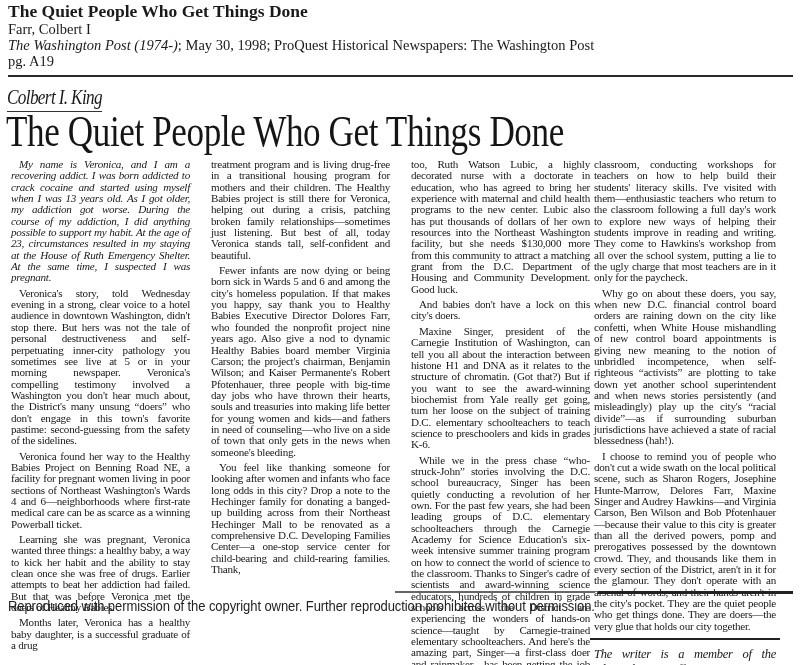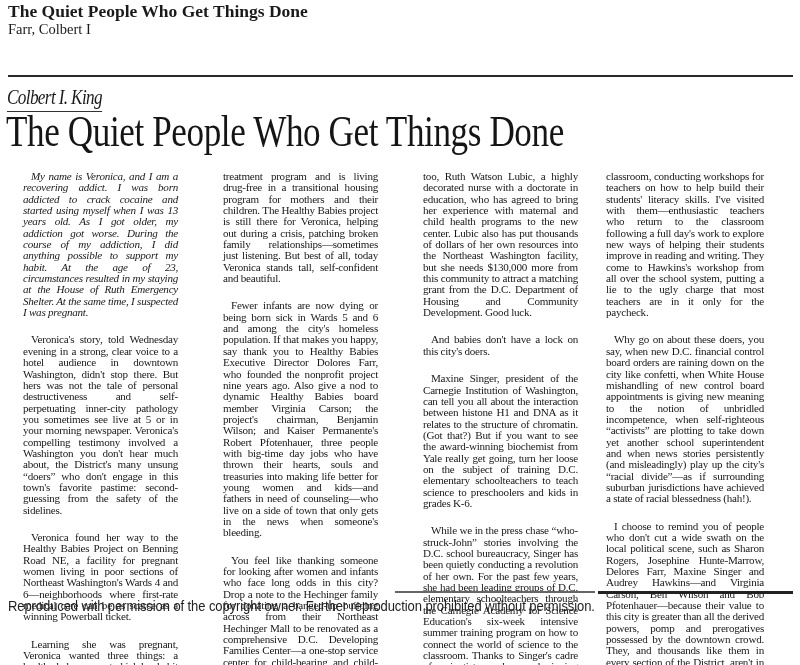--- a/index.html
+++ b/index.html
@@ -30,21 +30,21 @@
     font-family: "Liberation Serif", serif; font-size: 45px; line-height: 46px;
     color: #151515; white-space: nowrap;
     transform: scaleX(0.78); transform-origin: left top; letter-spacing: -0.5px;
   }
   .columns { position: absolute; top: 155px; left: 7px; width: 786px; height: 425px; }
   .col {
     position: absolute; top: 0; width: 187px;
     font-size: 11.1px; line-height: 11.35px; text-align: justify; color: #181818;
     font-family: "Liberation Serif", serif; letter-spacing: -0.25px;
   }
-  .col p { margin: 16px; text-indent: 8px; hyphens: manual; }
+  .col p { margin: 4px; text-indent: 8px; hyphens: manual; }
   .col p.noindent { text-indent: 0; }
   .col-1 { left: 0; }
   .col-2 { left: 200px; }
   .col-3 { left: 400px; }
   .col-4 { left: 583px; width: 190px; }
   .intro { font-style: italic; margin-bottom: 4px !important; }
   .endrule { height: 2px; background: #222; margin: 6px 0 7px 0; }
   .sig { font-style: italic; text-indent: 0 !important; font-size: 12.5px; line-height: 15px; }
   .bottom-rule {
     position: absolute; top: 591px; height: 2px; background: #333;
@@ -57,20 +57,22 @@
     font-size: 14px; color: #222; letter-spacing: -0.1px;
     transform: scaleX(0.93); transform-origin: left top; white-space: nowrap;
   }
 </style>
 </head>
 <body>
 
 <div class="citation">
   <div class="ctitle">The Quiet People Who Get Things Done</div>
   <div>Farr, Colbert I</div>
+  <div><span class="pub">The Washington Post (1974-)</span><span>; May 30, 1998; ProQuest Historical Newspapers: The Washington Post</span></div>
+  <div>pg. A19</div>
 </div>
 
 <div class="top-rule"></div>
 
 <div class="byline">Colbert I. King</div>
 <div class="headline">The Quiet People Who Get Things Done</div>
 
 <div class="columns">
   <div class="col col-1">
     <p class="intro">My name is Veronica, and I am a recovering addict. I was born addicted to crack cocaine and started using myself when I was 13 years old. As I got older, my addiction got worse. During the course of my addiction, I did anything possible to support my habit. At the age of 23, circumstances resulted in my staying at the House of Ruth Emergency Shelter. At the same time, I suspected I was pregnant.</p>

